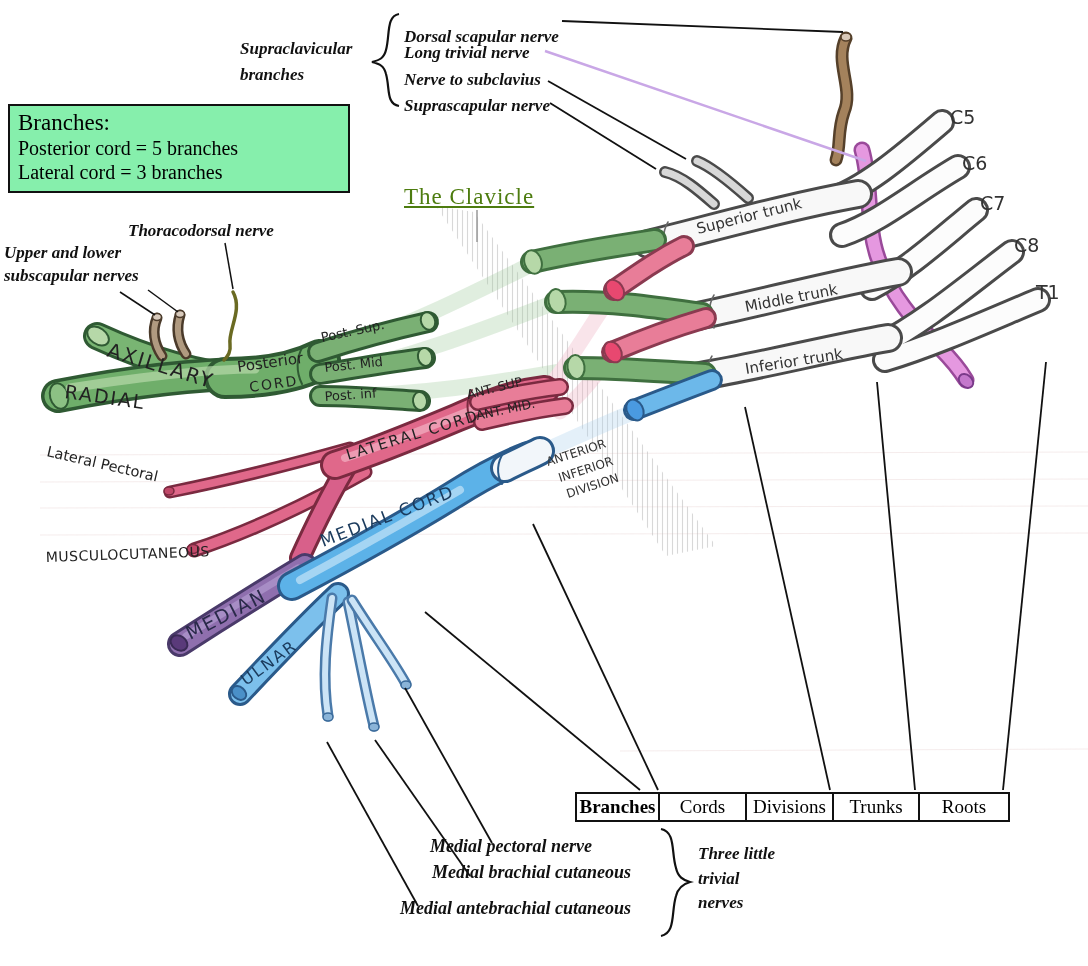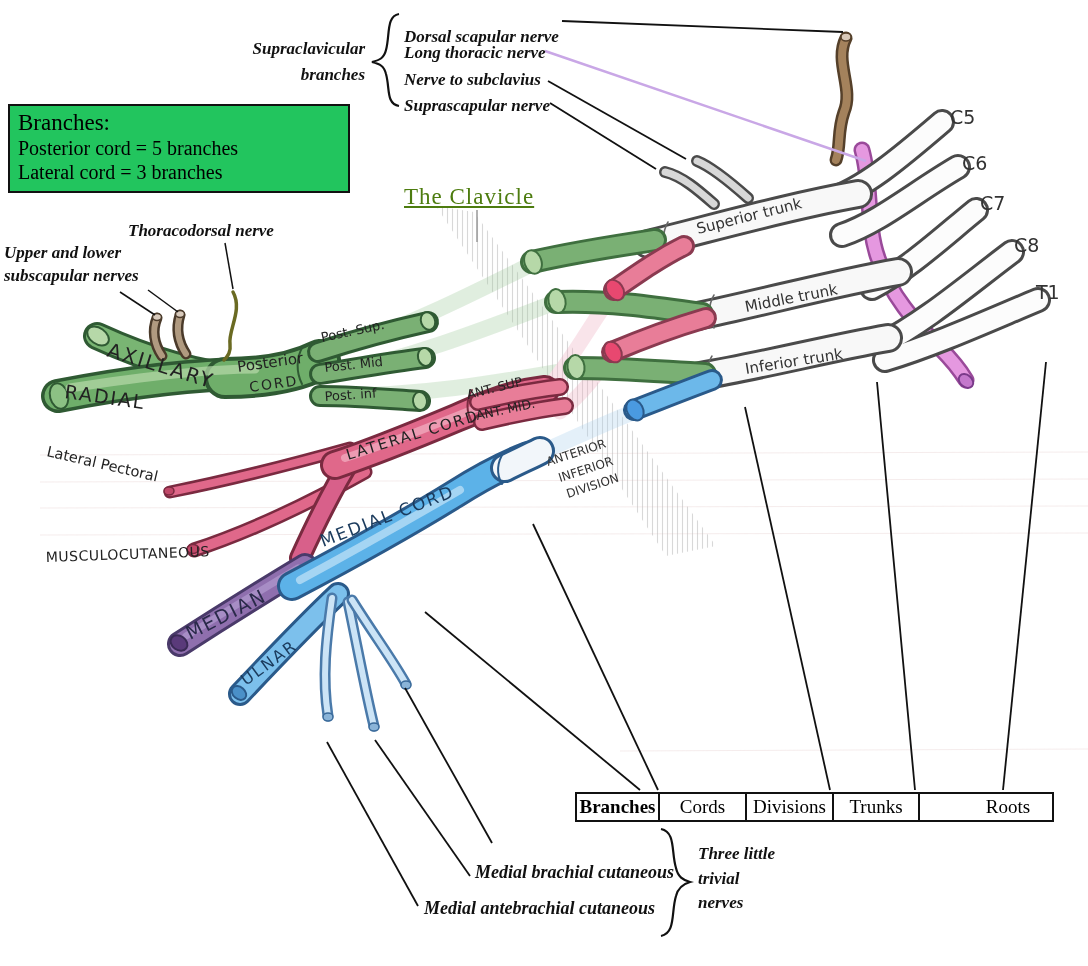--- a/index.html
+++ b/index.html
@@ -3,30 +3,30 @@
 <meta charset="utf-8">
 <style>
   html,body{margin:0;padding:0;background:#fff;}
   #stage{position:relative;width:1088px;height:966px;background:#ffffff;overflow:hidden;
          font-family:"Liberation Serif",serif;}
   svg{position:absolute;left:0;top:0;}
   .lbl{position:absolute;color:#111;}
   .bi{font-weight:bold;font-style:italic;font-size:17px;line-height:1.5;}
   .bi18{font-weight:bold;font-style:italic;font-size:18px;}
   .box{position:absolute;left:8px;top:104px;width:322px;border:2px solid #111;
-       padding:4px 8px 6px 8px;background:#22c55e;}
+       padding:4px 8px 6px 8px;background:#86efac;}
   .box .t{font-size:23px;}
   .box .r{font-size:20px;line-height:1.22;}
   .clavicle{position:absolute;left:404px;top:184px;font-size:23px;color:#4d7c0f;
             text-decoration:underline;letter-spacing:1px;}
   .tbl{position:absolute;left:575px;top:792px;display:flex;background:#fff;}
   .tbl .c{border:2px solid #111;border-left:none;height:26px;line-height:26px;
           text-align:center;font-size:19px;}
   .tbl .c:first-child{border-left:2px solid #111;font-weight:bold;}
-  .ra{text-align:right;}
+  .ra{text-align:left;}
   .hand{font-family:"DejaVu Sans",sans-serif;}
 </style>
 </head>
 <body>
 
 <div id="stage">
 
 <svg width="1088" height="966" viewBox="0 0 1088 966">
   <defs>
     <pattern id="hatch" width="5" height="6" patternUnits="userSpaceOnUse">
@@ -260,21 +260,21 @@
     <path d="M399,14 C386,16 390,36 386,50 C384,58 380,60 372,62 C380,64 384,66 386,74 C390,88 386,104 399,106"></path>
     <path d="M661,829 C676,832 671,852 676,868 C678,877 683,880 690,882 C683,884 678,888 676,896 C671,912 676,933 661,936"></path>
   </g>
 </svg>
 
 <div class="lbl bi ra" style="left:240px;top:36px;width:125px;">
   <div>Supraclavicular</div>
   <div>branches</div>
 </div>
 <div class="lbl bi" style="left:404px;top:24px;">Dorsal scapular nerve</div>
-<div class="lbl bi" style="left:404px;top:40px;">Long thoracic nerve</div>
+<div class="lbl bi" style="left:404px;top:40px;">Long trivial nerve</div>
 <div class="lbl bi" style="left:404px;top:67px;">Nerve to subclavius</div>
 <div class="lbl bi" style="left:404px;top:93px;">Suprascapular nerve</div>
 
 <div class="box">
   <div class="t">Branches:</div>
   <div class="r">Posterior cord = 5 branches</div>
   <div class="r">Lateral cord = 3 branches</div>
 </div>
 
 <div class="lbl bi" style="left:128px;top:218px;">Thoracodorsal nerve</div>
@@ -283,23 +283,24 @@
   <div>subscapular nerves</div>
 </div>
 
 <div class="clavicle">The Clavicle</div>
 
 <div class="tbl">
   <div class="c" style="width:81px;">Branches</div>
   <div class="c" style="width:85px;">Cords</div>
   <div class="c" style="width:85px;">Divisions</div>
   <div class="c" style="width:84px;">Trunks</div>
-  <div class="c" style="width:88px;padding-left:44px;">Roots</div>
-</div>
-
+  <div class="c" style="width:88px;">Roots</div>
+</div>
+
+<div class="lbl bi18 ra" style="left:430px;top:836px;width:230px;">Medial pectoral nerve</div>
 <div class="lbl bi18 ra" style="left:432px;top:862px;width:242px;">Medial brachial cutaneous</div>
 <div class="lbl bi18 ra" style="left:400px;top:898px;width:255px;">Medial antebrachial cutaneous</div>
 <div class="lbl bi" style="left:698px;top:842px;line-height:1.45;">
   <div>Three little</div>
   <div>trivial</div>
   <div>nerves</div>
 </div>
 
 </div>
 

